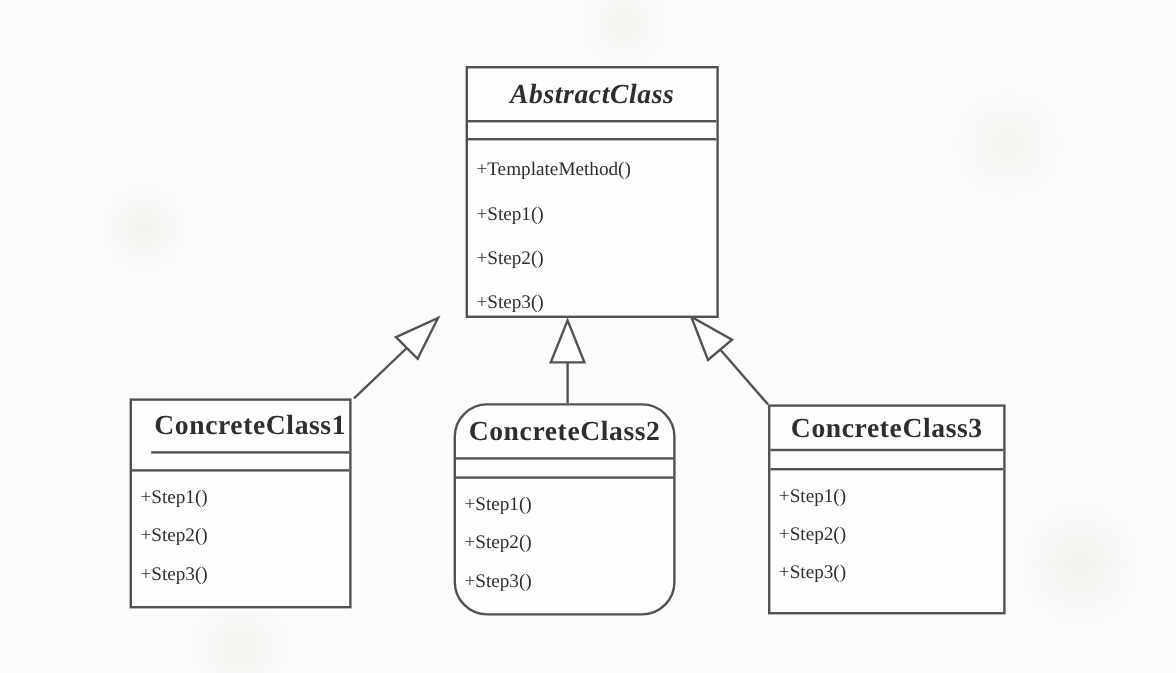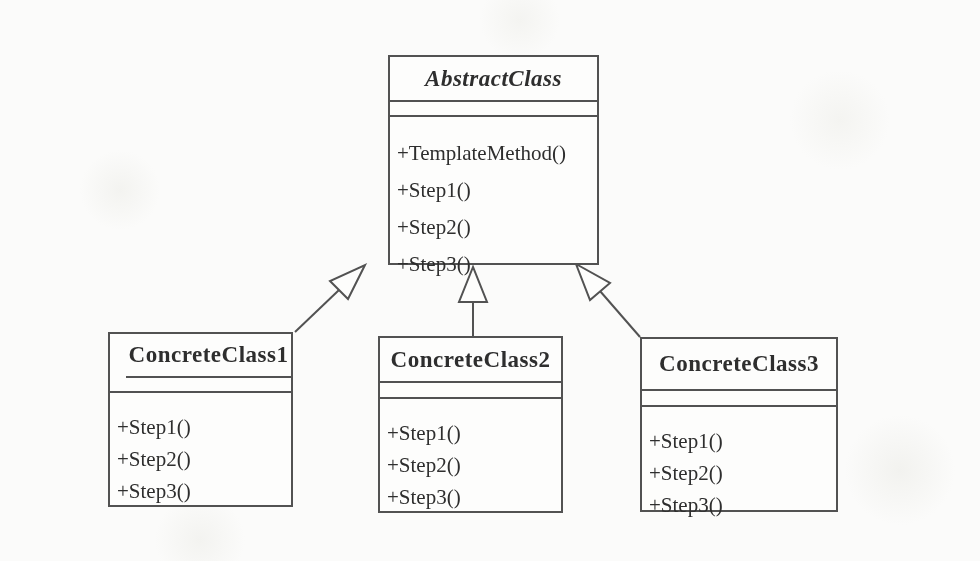--- a/index.html
+++ b/index.html
@@ -52,45 +52,45 @@
   }
   .uml-title.italic {
     font-style: italic;
   }
   .uml-attrs {
     box-sizing: border-box;
     border-bottom: 2px solid #525252;
   }
   .uml-methods {
     box-sizing: border-box;
-    padding: 18px 0 0 7px;
-    font-size: 21px;
+    padding: 6px 0 0 7px;
+    font-size: 16px;
   }
   .uml-methods .method {
     white-space: nowrap;
   }
   .abstract .uml-methods .method { line-height: 37px; }
   .concrete .uml-methods .method { line-height: 32px; }
 
   
   .box-abstract { left: 365px; top: 55px; width: 211px; height: 210px; margin-left: 23px; }
   .box-abstract .uml-title { height: 45px; }
   .box-abstract .uml-attrs { height: 15px; }
 
   
   .box-concrete1 { left: 108px; top: 332px; width: 185px; height: 175px; }
   .box-concrete1 .uml-title { height: 44px; margin-left: 16px; }
   .box-concrete1 .uml-attrs { height: 15px; }
 
-  .box-concrete2 { left: 378px; top: 336px; width: 185px; height: 177px; }
+  .box-concrete2 { left: 378px; top: 336px; width: 185px; height: 177px; border-radius: 28px; }
   .box-concrete2 .uml-title { height: 45px; }
   .box-concrete2 .uml-attrs { height: 16px; }
 
   .box-concrete3 { left: 640px; top: 337px; width: 198px; height: 175px; }
-  .box-concrete3 .uml-title { height: 52px; }
+  .box-concrete3 .uml-title { height: 37px; }
   .box-concrete3 .uml-attrs { height: 16px; }
 </style>
 </head>
 <body>
 
 <div class="stage">
 
   <svg class="connectors" viewBox="0 0 980 561" xmlns="http://www.w3.org/2000/svg">
 
     <g>

